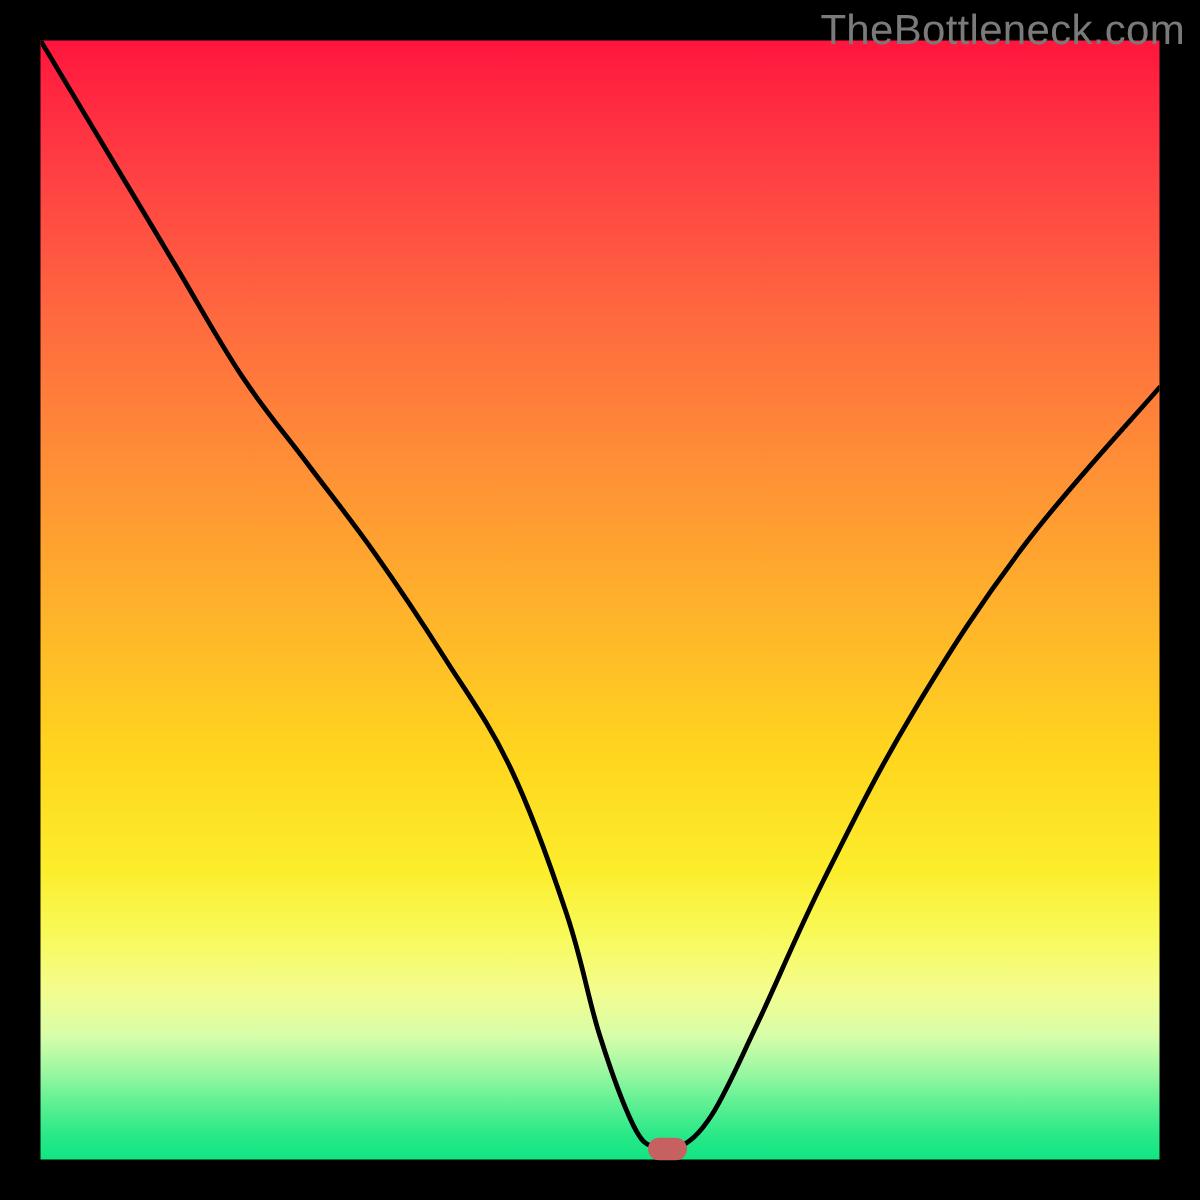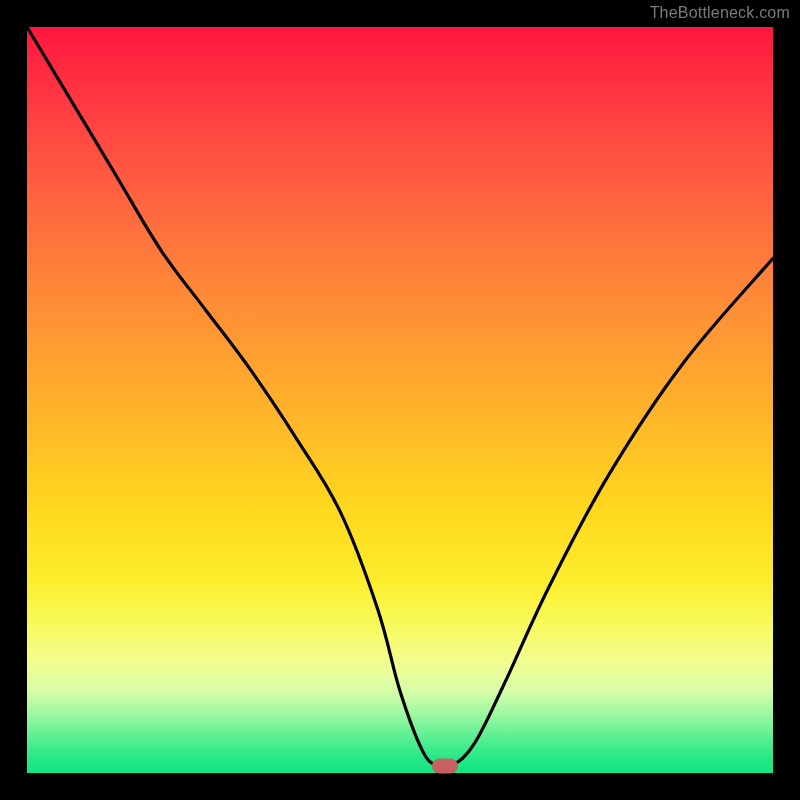--- a/index.html
+++ b/index.html
@@ -40,21 +40,21 @@
       #5ef093 95%,
       #26e887 98%,
       #11e583 100%
     );
   }
   .watermark {
     position: absolute;
     top: 4px;
     right: 10px;
     color: #7a7a7a;
-    font-size: 16px;
+    font-size: 28px;
     font-weight: 500;
     letter-spacing: 0.2px;
     user-select: none;
   }
   svg.curve {
     position: absolute;
     left: 0;
     top: 0;
     width: 746px;
     height: 746px;

